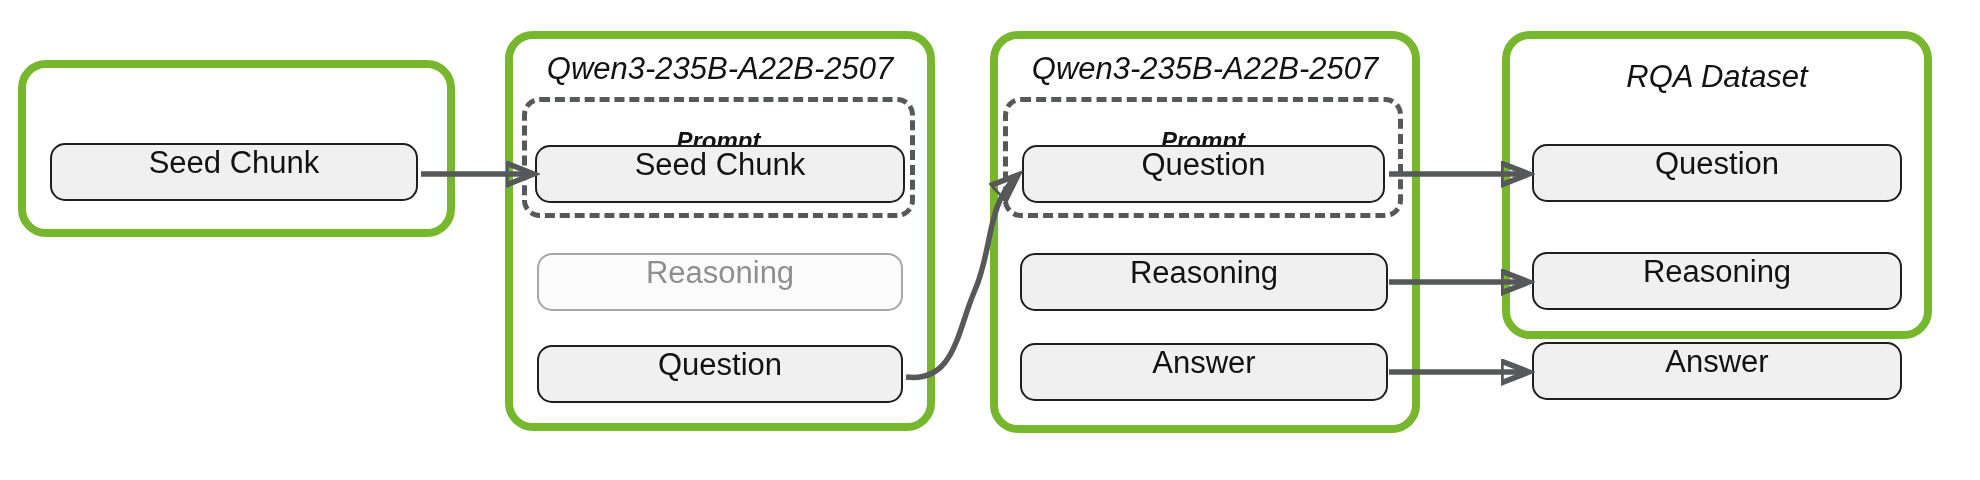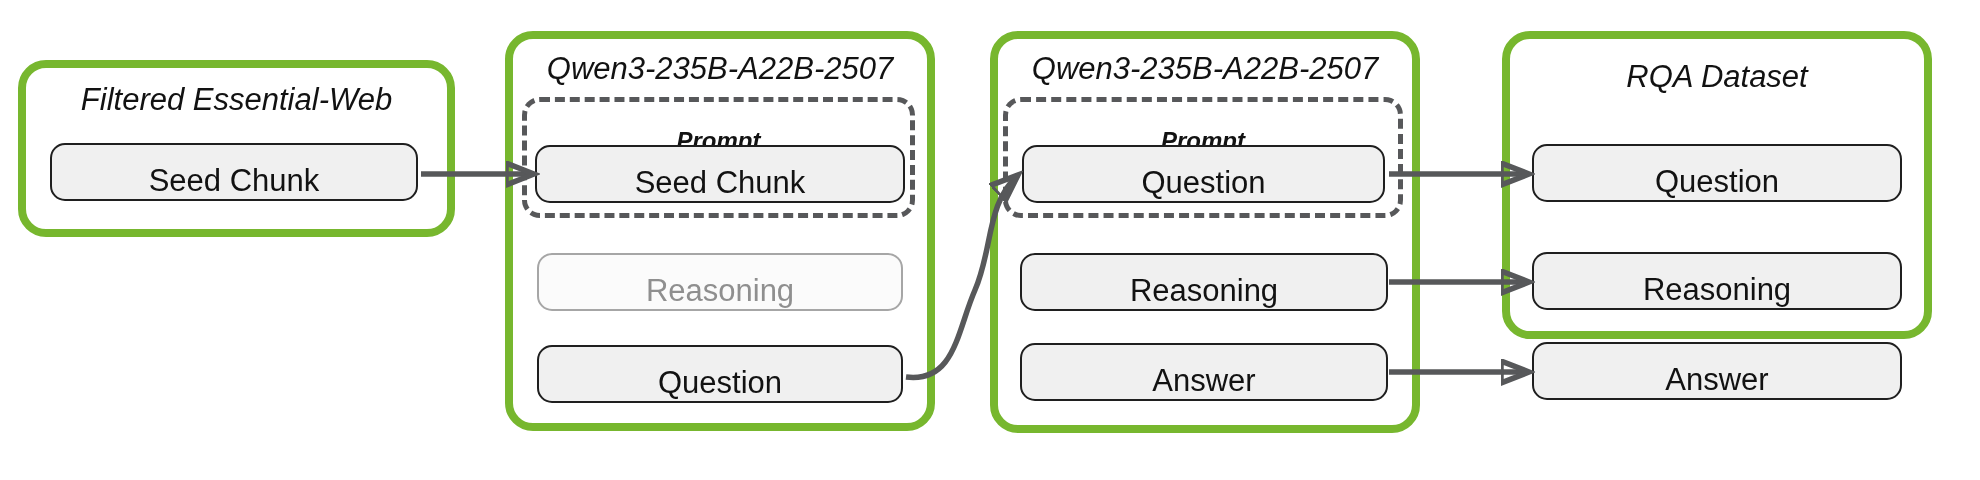--- a/index.html
+++ b/index.html
@@ -26,21 +26,21 @@
     color:#121212;
     margin:0;
     white-space:nowrap;
   }
   .node{
     position:absolute;
     box-sizing:border-box;
     background:#f0f0f0;
     border:2px solid #1f1f1f;
     border-radius:15px;
-    display:flex;align-items:flex-end;justify-content:center;
+    display:flex;align-items:flex-start;justify-content:center;
     font-size:31px;color:#121212;
     white-space:nowrap;
   }
   .node.muted{
     background:#fbfbfb;
     border:2px solid #a6a6a6;
     color:#8f8f8f;
   }
   .prompt{
     position:absolute;
@@ -80,21 +80,20 @@
       </marker>
     </defs>
     <path d="M421,174 L534,174" marker-end="url(#ah)"></path>
     <path d="M906,377 C955,383 957,331 975,290 C993,249 986,204 1018,175" marker-end="url(#ah)"></path>
     <path d="M1389,174 L1529,174" marker-end="url(#ah)"></path>
     <path d="M1389,282 L1529,282" marker-end="url(#ah)"></path>
     <path d="M1389,372 L1529,372" marker-end="url(#ah)"></path>
   </svg>
 
   <section class="group" style="left:18px;top:60px;width:437px;height:177px;">
-    <h2 class="gtitle" style="top:12px;">Filtered Essential-Web</h2>
     <div class="node" style="left:24px;top:75px;width:368px;height:58px;">
       <span>Seed Chunk</span>
     </div>
   </section>
 
   <section class="group" style="left:505px;top:31px;width:430px;height:400px;">
     <h2 class="gtitle" style="top:10px;">Qwen3-235B-A22B-2507</h2>
     <div class="prompt" style="left:9px;top:58px;width:393px;height:121px;">
       <h3 class="plabel" style="top:7px;">Prompt</h3>
       <div class="node" style="left:8px;top:43px;width:370px;height:58px;">

